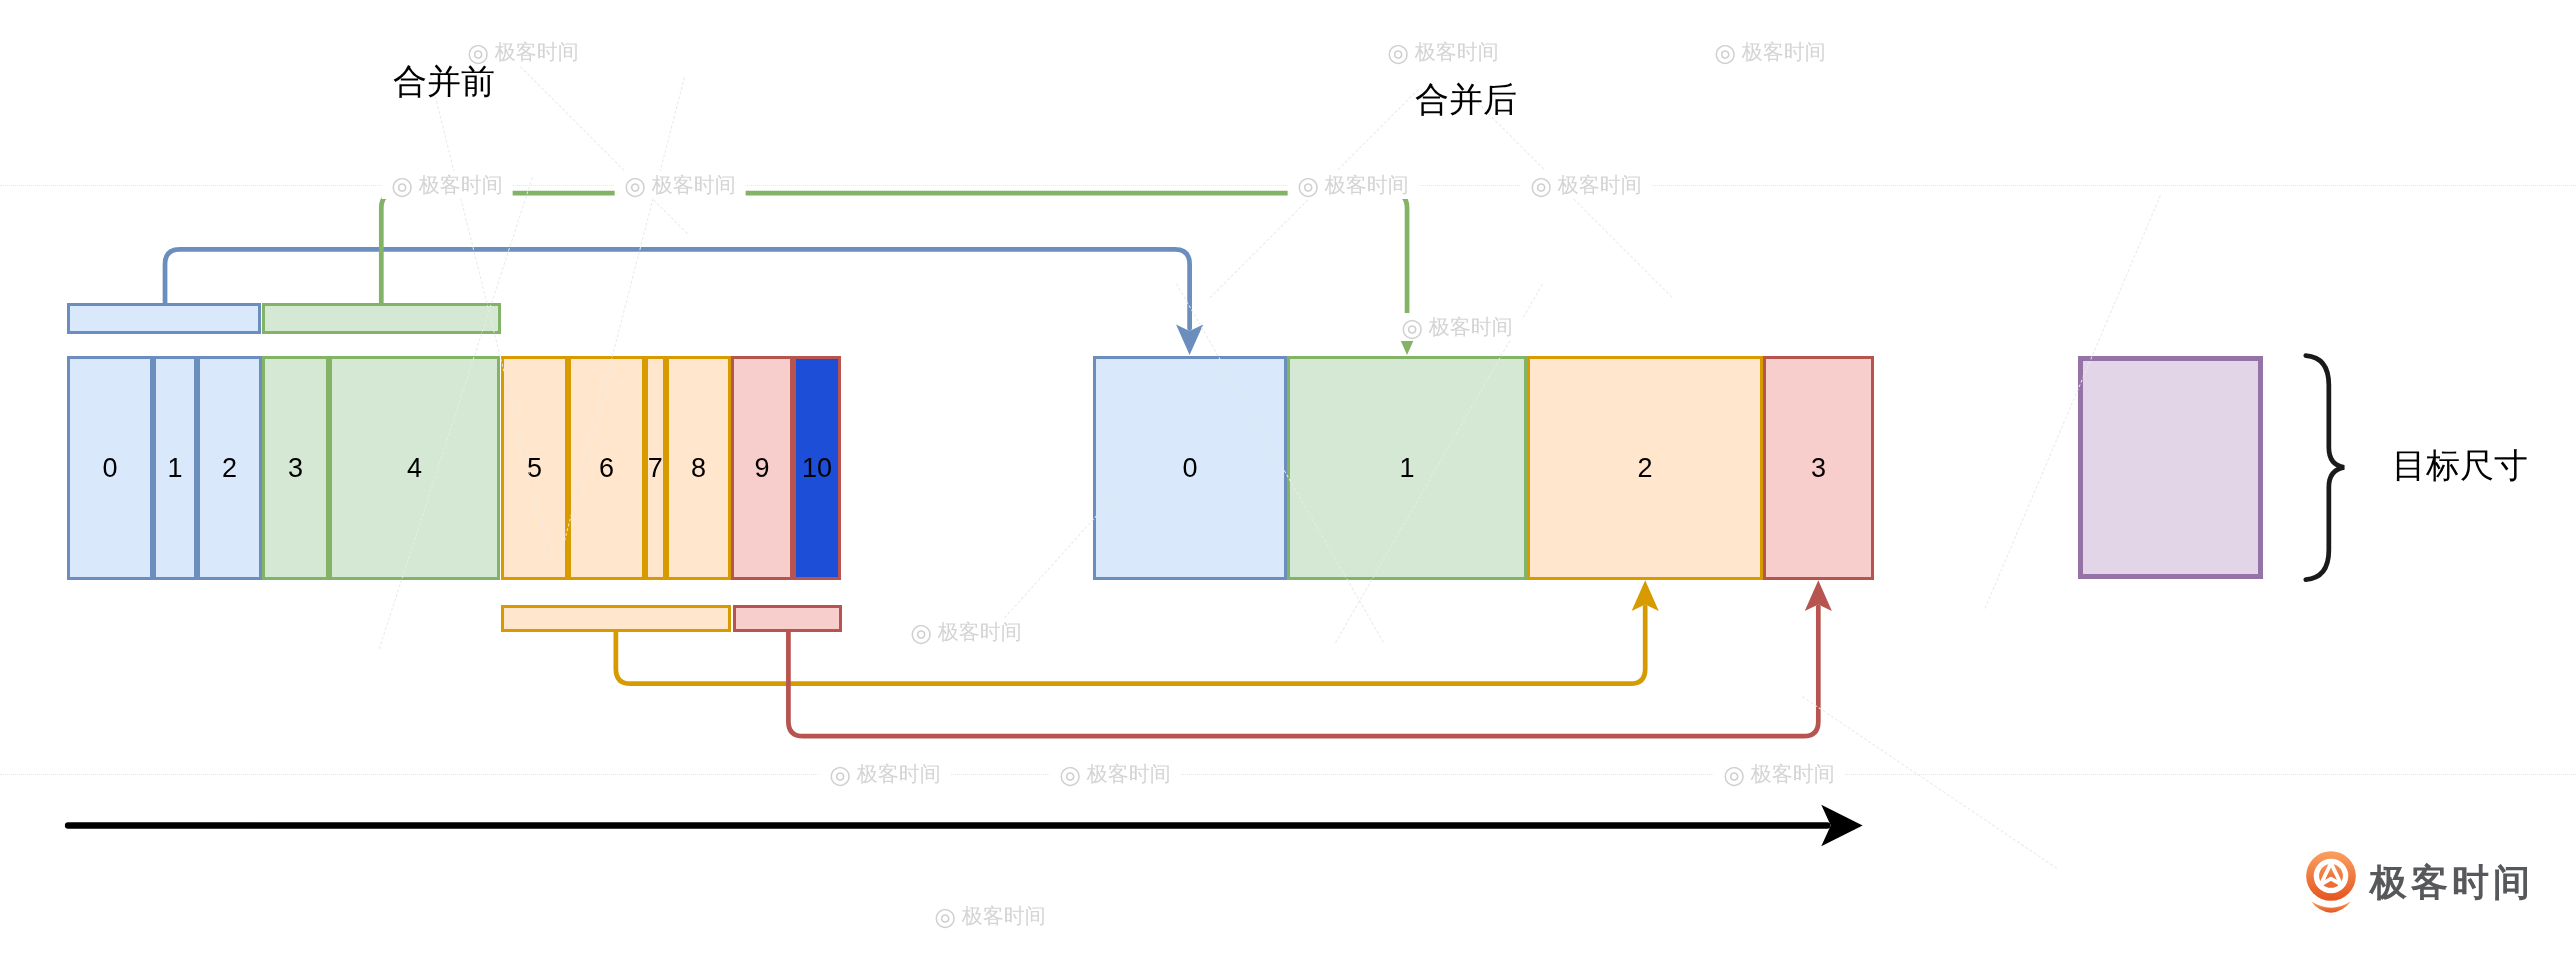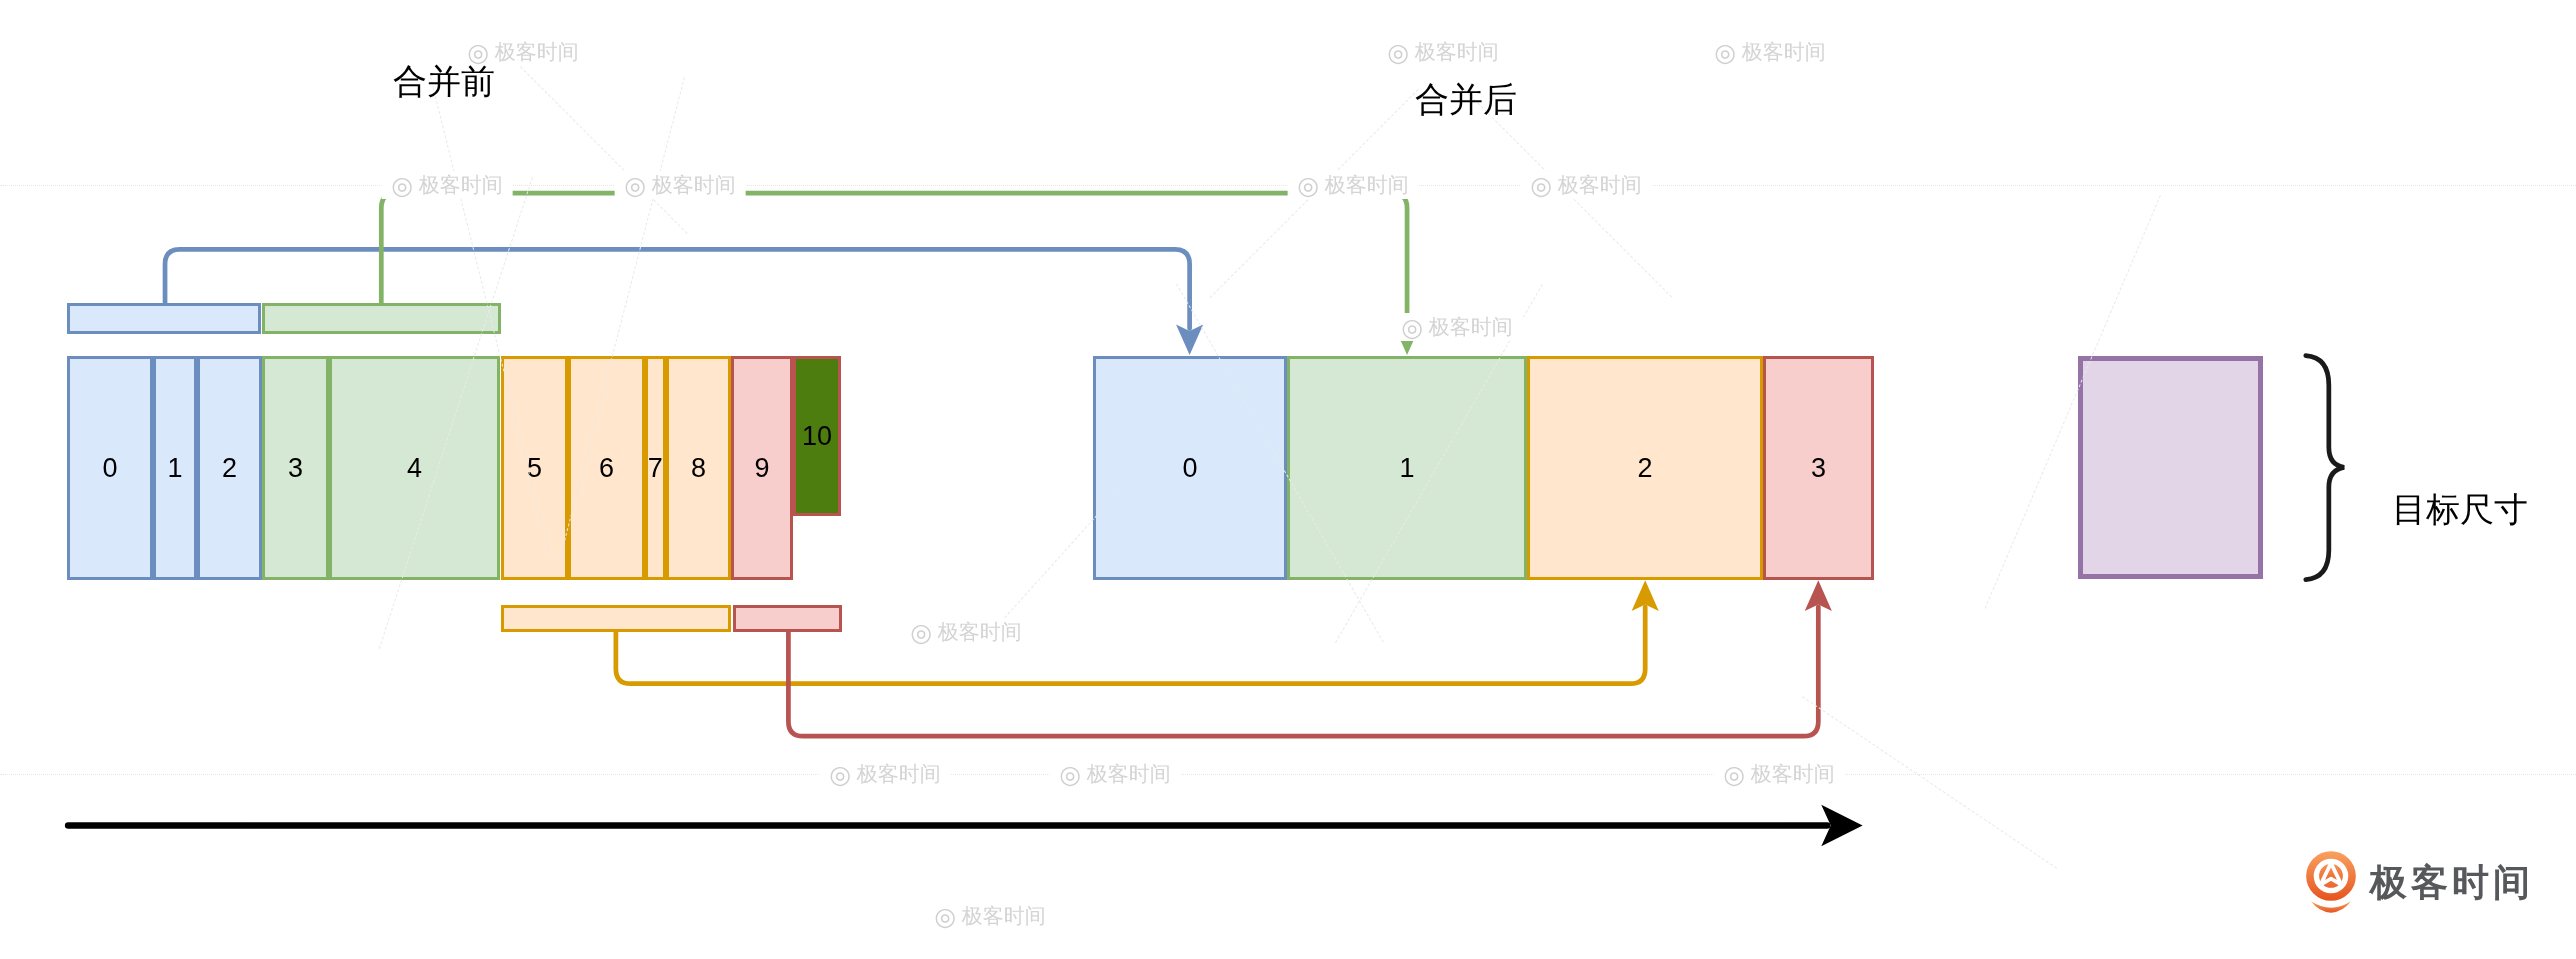--- a/index.html
+++ b/index.html
@@ -135,21 +135,21 @@
       </div>
       <div class="box" style="left: 645px; width: 20.7px; top: 356px; height: 224px; background: rgb(255, 230, 204); border-color: rgb(215, 155, 0);">
         <span>7</span>
       </div>
       <div class="box" style="left: 666px; width: 65px; top: 356px; height: 224px; background: rgb(255, 230, 204); border-color: rgb(215, 155, 0);">
         <span>8</span>
       </div>
       <div class="box" style="left: 731px; width: 62px; top: 356px; height: 224px; background: rgb(248, 206, 204); border-color: rgb(184, 84, 80);">
         <span>9</span>
       </div>
-      <div class="box" style="left: 793px; width: 48px; top: 356px; height: 160px; background: #4d7c0f; border-color: rgb(184, 84, 80);">
+      <div class="box" style="left: 793px; width: 48px; top: 356px; height: 224px; background: #1d4ed8; border-color: rgb(184, 84, 80);">
         <span>10</span>
       </div>
     </div>
   <div id="bottom-bar">
       <div class="box" style="left: 501px; width: 230px; top: 605px; height: 27px; background: rgb(255, 230, 204); border-color: rgb(215, 155, 0);"></div>
       <div class="box" style="left: 733px; width: 109px; top: 605px; height: 27px; background: rgb(248, 206, 204); border-color: rgb(184, 84, 80);"></div>
     </div>
   <div id="row-after">
       <div class="box" style="left: 1093px; width: 194px; top: 356px; height: 224px; background: rgb(218, 232, 252); border-color: rgb(108, 142, 191);">
         <span>0</span>
@@ -174,21 +174,21 @@
       <polygon points="2381,601 2358,549 2381,560 2404,549" fill="#82b366"></polygon>
       <path d="M 1042 1069 L 1042 1132 Q 1042 1157 1067 1157 L 2759 1157 Q 2784 1157 2784 1132 L 2784 1027" fill="none" stroke="#d79b00" stroke-width="8" stroke-linecap="round"></path>
       <polygon points="2784,982 2761,1034 2784,1023 2807,1034" fill="#d79b00"></polygon>
       <path d="M 1334 1069 L 1334 1221 Q 1334 1246 1359 1246 L 3052 1246 Q 3077 1246 3077 1221 L 3077 1027" fill="none" stroke="#b85450" stroke-width="8" stroke-linecap="round"></path>
       <polygon points="3077,982 3054,1034 3077,1023 3100,1034" fill="#b85450"></polygon>
       <path d="M 3902 602 Q 3941 605 3941 652 L 3941 757 Q 3941 787 3967 791 Q 3941 795 3941 825 L 3941 931 Q 3941 978 3902 981" fill="none" stroke="#1a1a1a" stroke-width="8" stroke-linecap="round"></path>
       <path d="M 115 1397 L 3092 1397" fill="none" stroke="#000000" stroke-width="11" stroke-linecap="round"></path>
       <polygon points="3152,1397 3082,1362 3098,1397 3082,1432" fill="#000000"></polygon>
     </svg>
 
-  <div id="target-label" style="left:2392px;top:443px;margin-top:44px;">目标尺寸</div>
+  <div id="target-label" style="left:2392px;top:443px;">目标尺寸</div>
 
 
   <div id="logo">
     <svg id="logo-icon" width="54" height="66" viewBox="0 0 100 122">
       <defs>
         <linearGradient id="lg" x1="0" y1="0" x2="0" y2="1">
           <stop offset="0" stop-color="#f9a160"></stop>
           <stop offset="1" stop-color="#e65420"></stop>
         </linearGradient>
       </defs>

